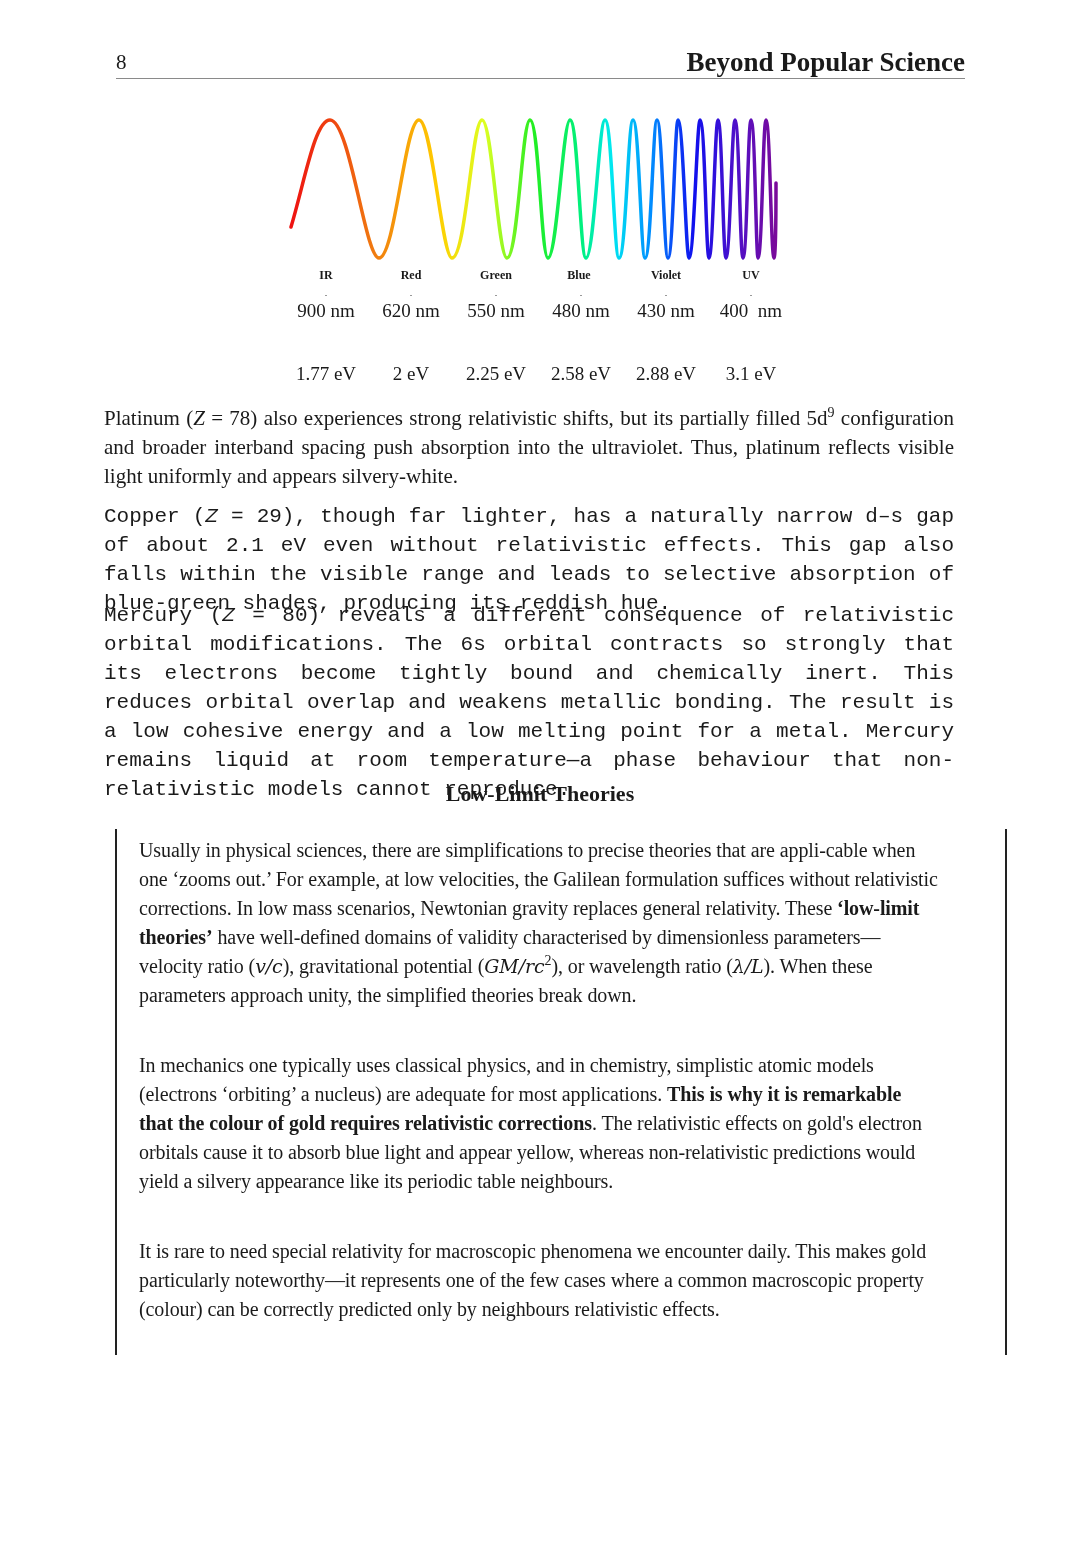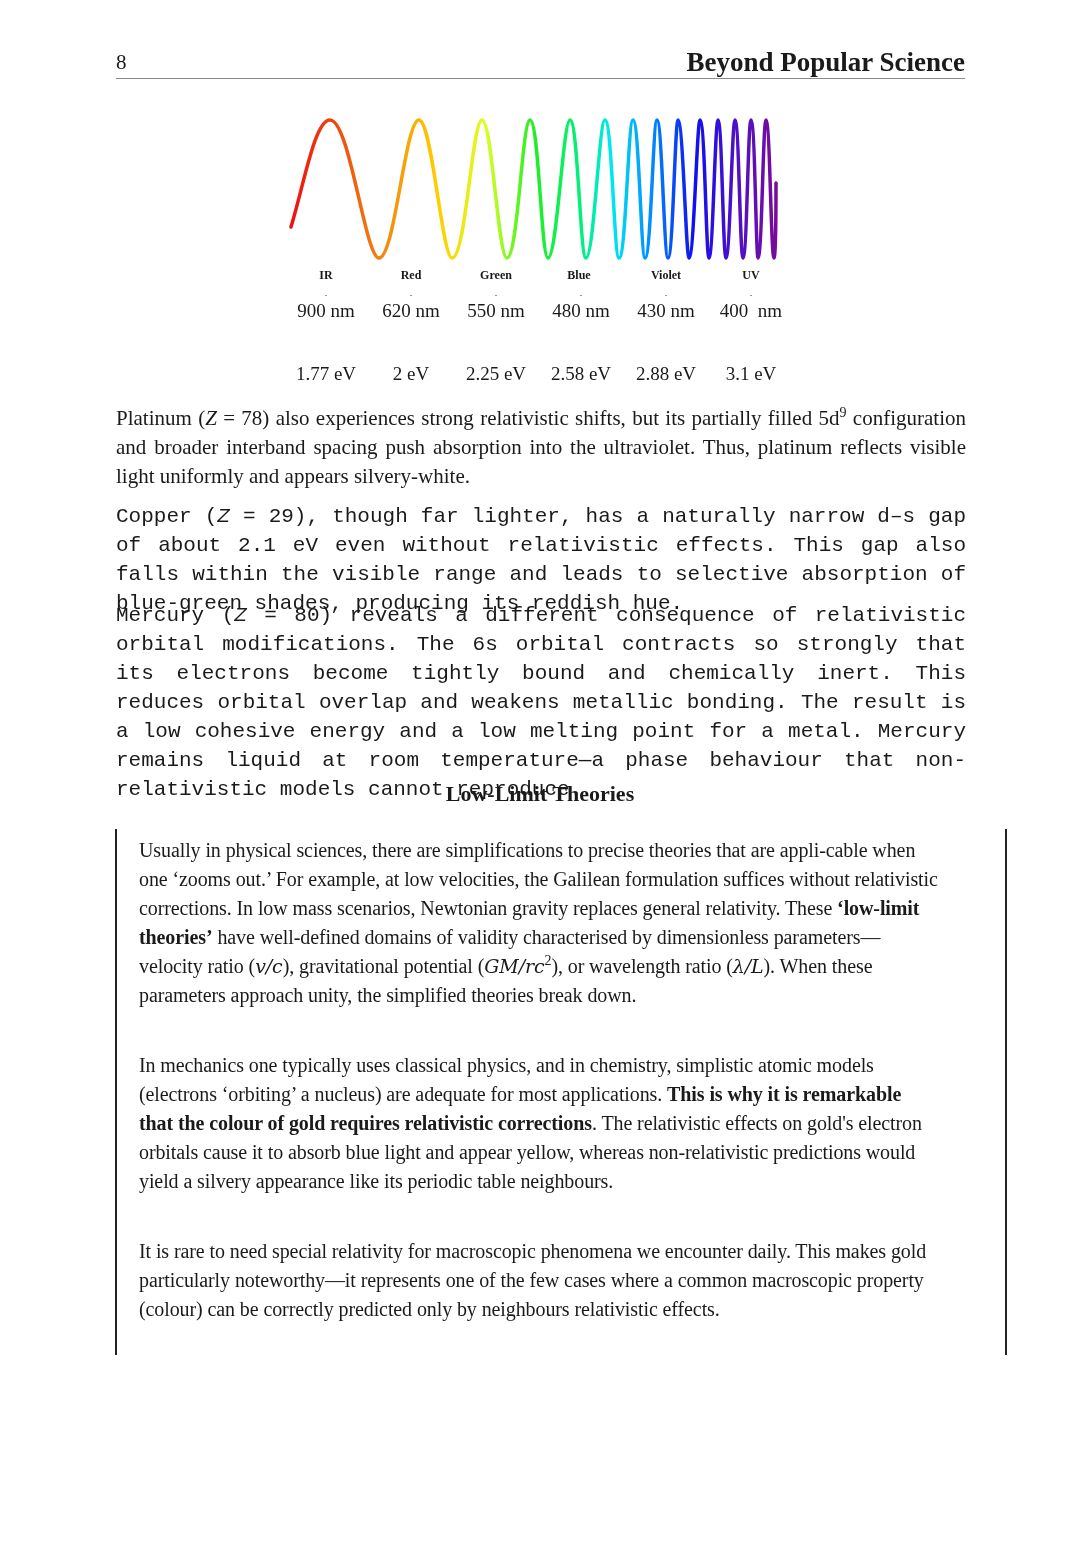--- a/index.html
+++ b/index.html
@@ -25,21 +25,21 @@
     .band-table { position: absolute; left: 280px; top: 165px; width: 520px; font-family: "Liberation Serif", serif; }
     .band-row { display: flex; position: absolute; left: 0; width: 520px; }
     .band-cell { position: absolute; text-align: center; width: 90px; margin-left: -45px; white-space: nowrap; }
     .band-names .band-cell { font-weight: bold; font-size: 12px; top: 3px; }
     .band-wl .band-cell { font-size: 19px; top: 35px; }
     .band-ev .band-cell { font-size: 19px; top: 66px; margin-top: 32px; }
     .tick { position: absolute; top: 30px; width: 2px; height: 1px; background: #999; }
 
     
     .body-text {
-      position: absolute; left: 116px; width: 850px;
+      position: absolute; left: 104px; width: 850px;
       font-family: "Liberation Serif", serif; font-size: 21px; line-height: 29px;
       text-align: justify; margin: 0;
     }
     .body-text .math { font-style: italic; }
     sup { font-size: 14px; line-height: 0; }
     #p-platinum { top: 404px; }
     #p-copper { top: 502px; font-family: Liberation Mono, monospace; }
     #p-mercury { top: 601px; font-family: Liberation Mono, monospace; }
 
     

